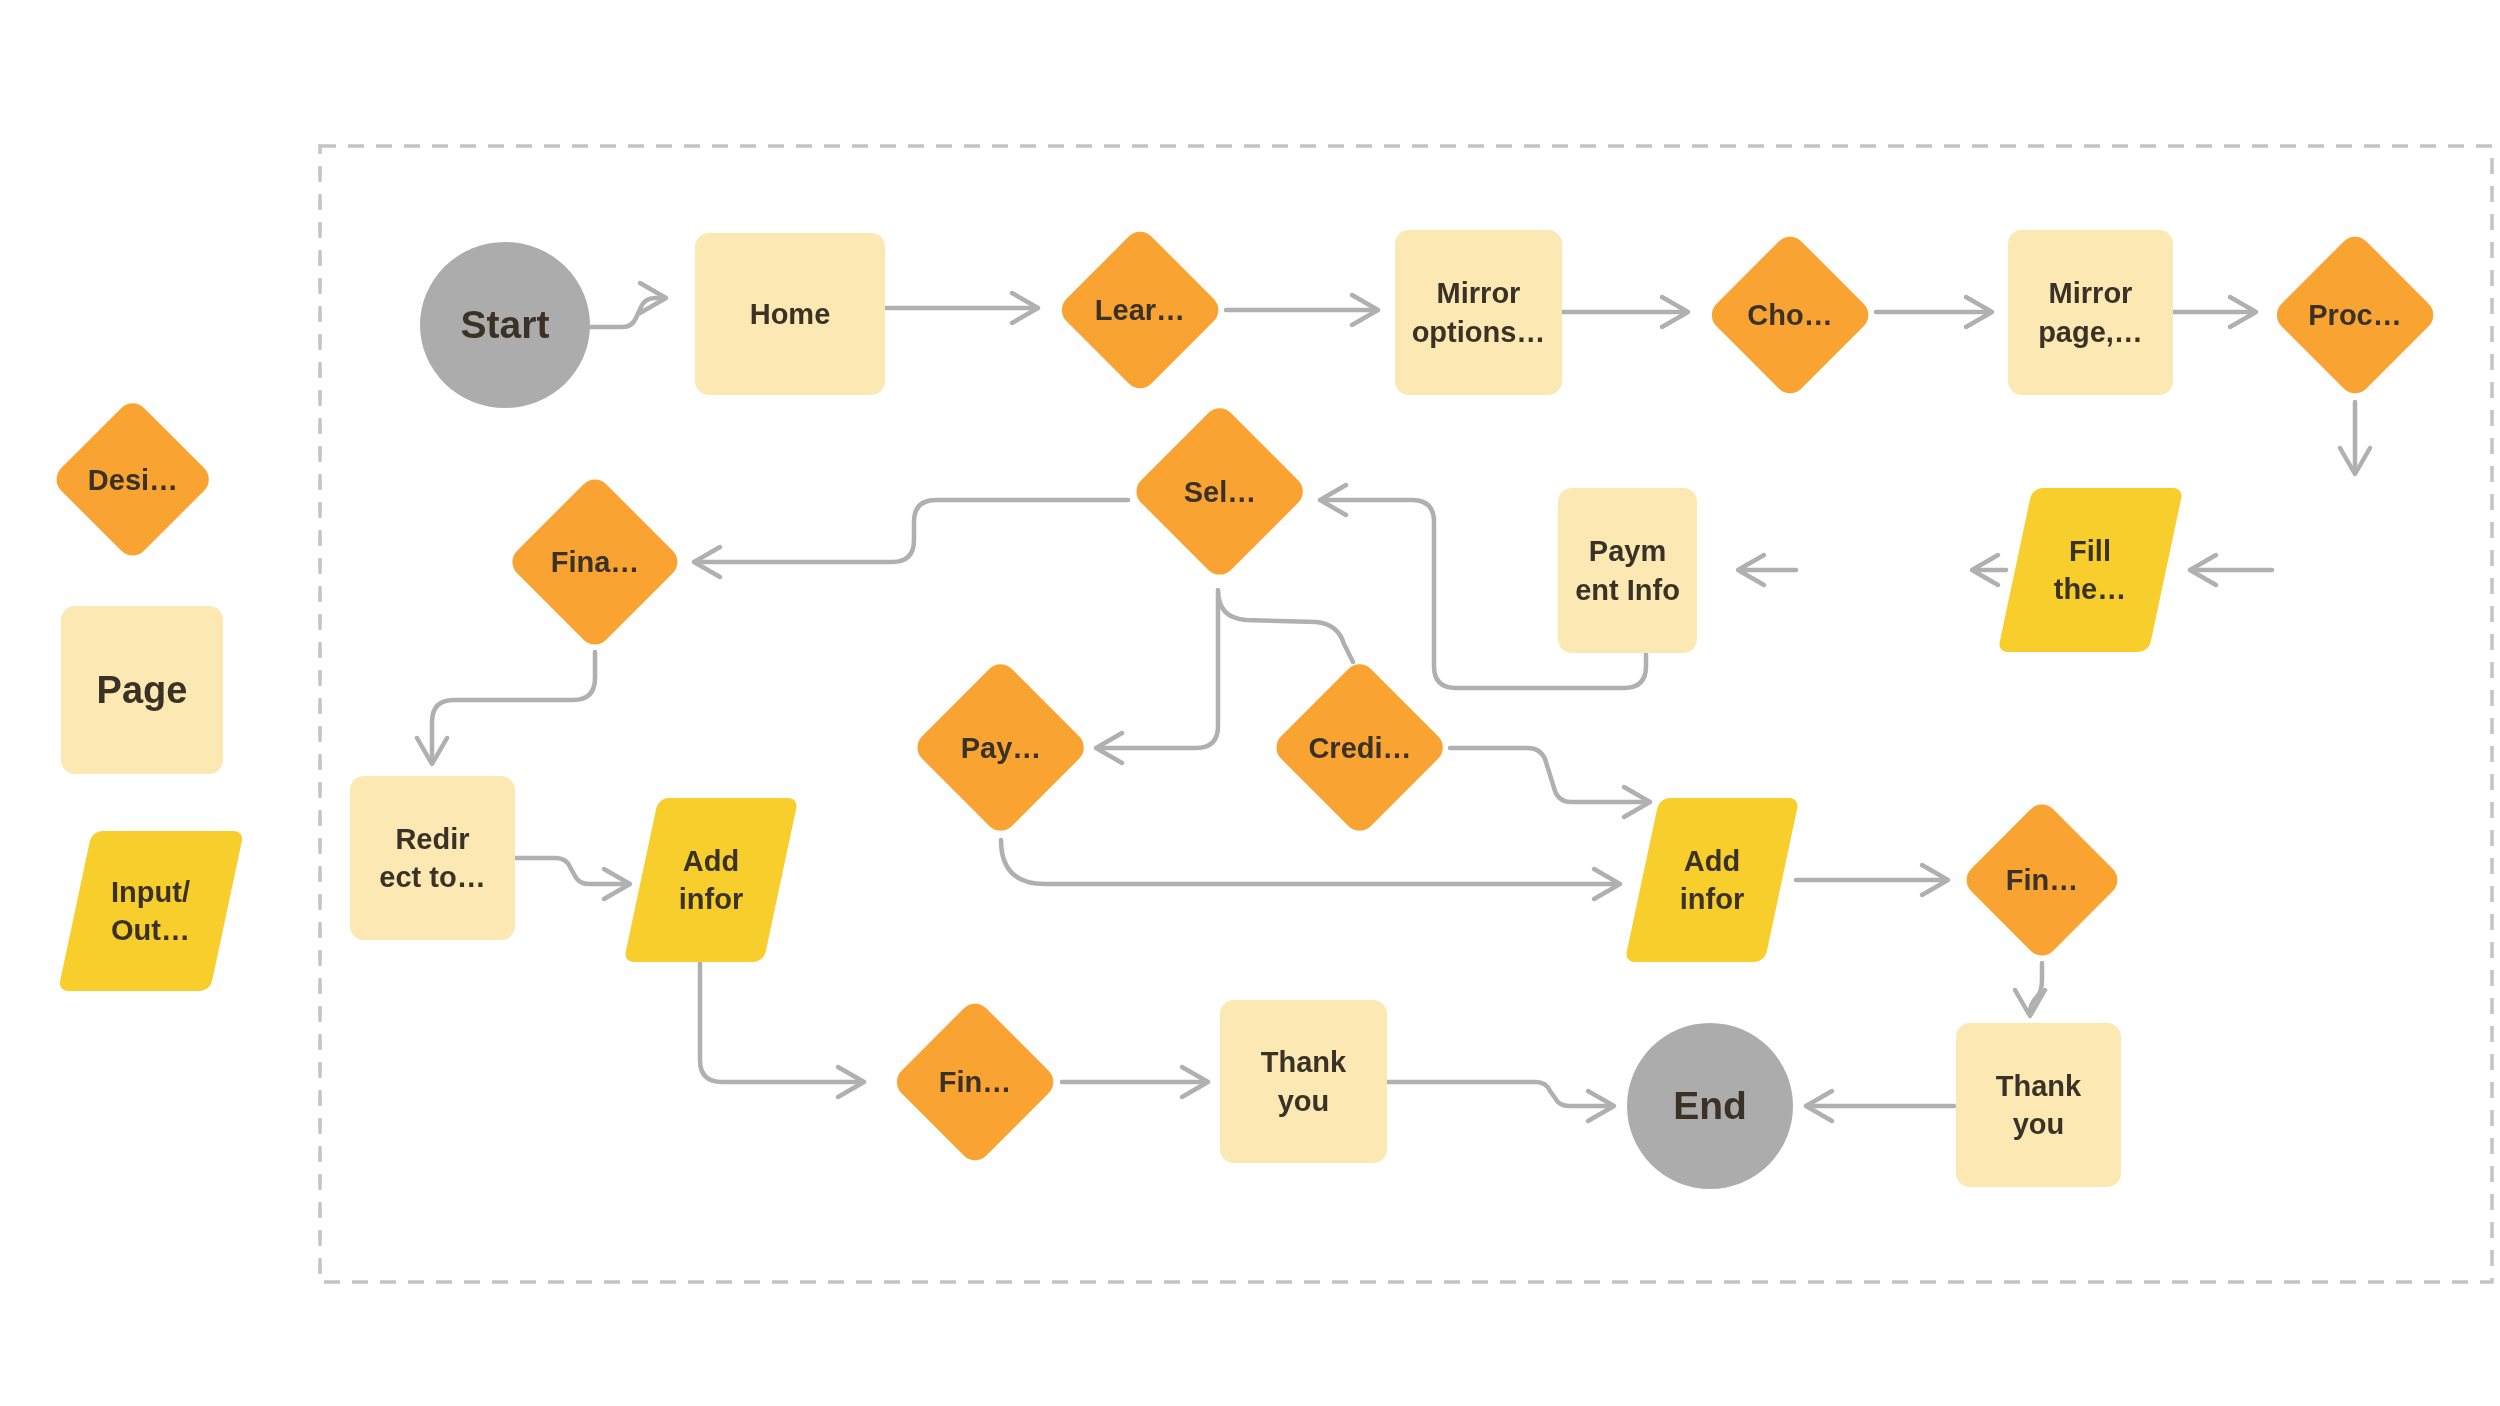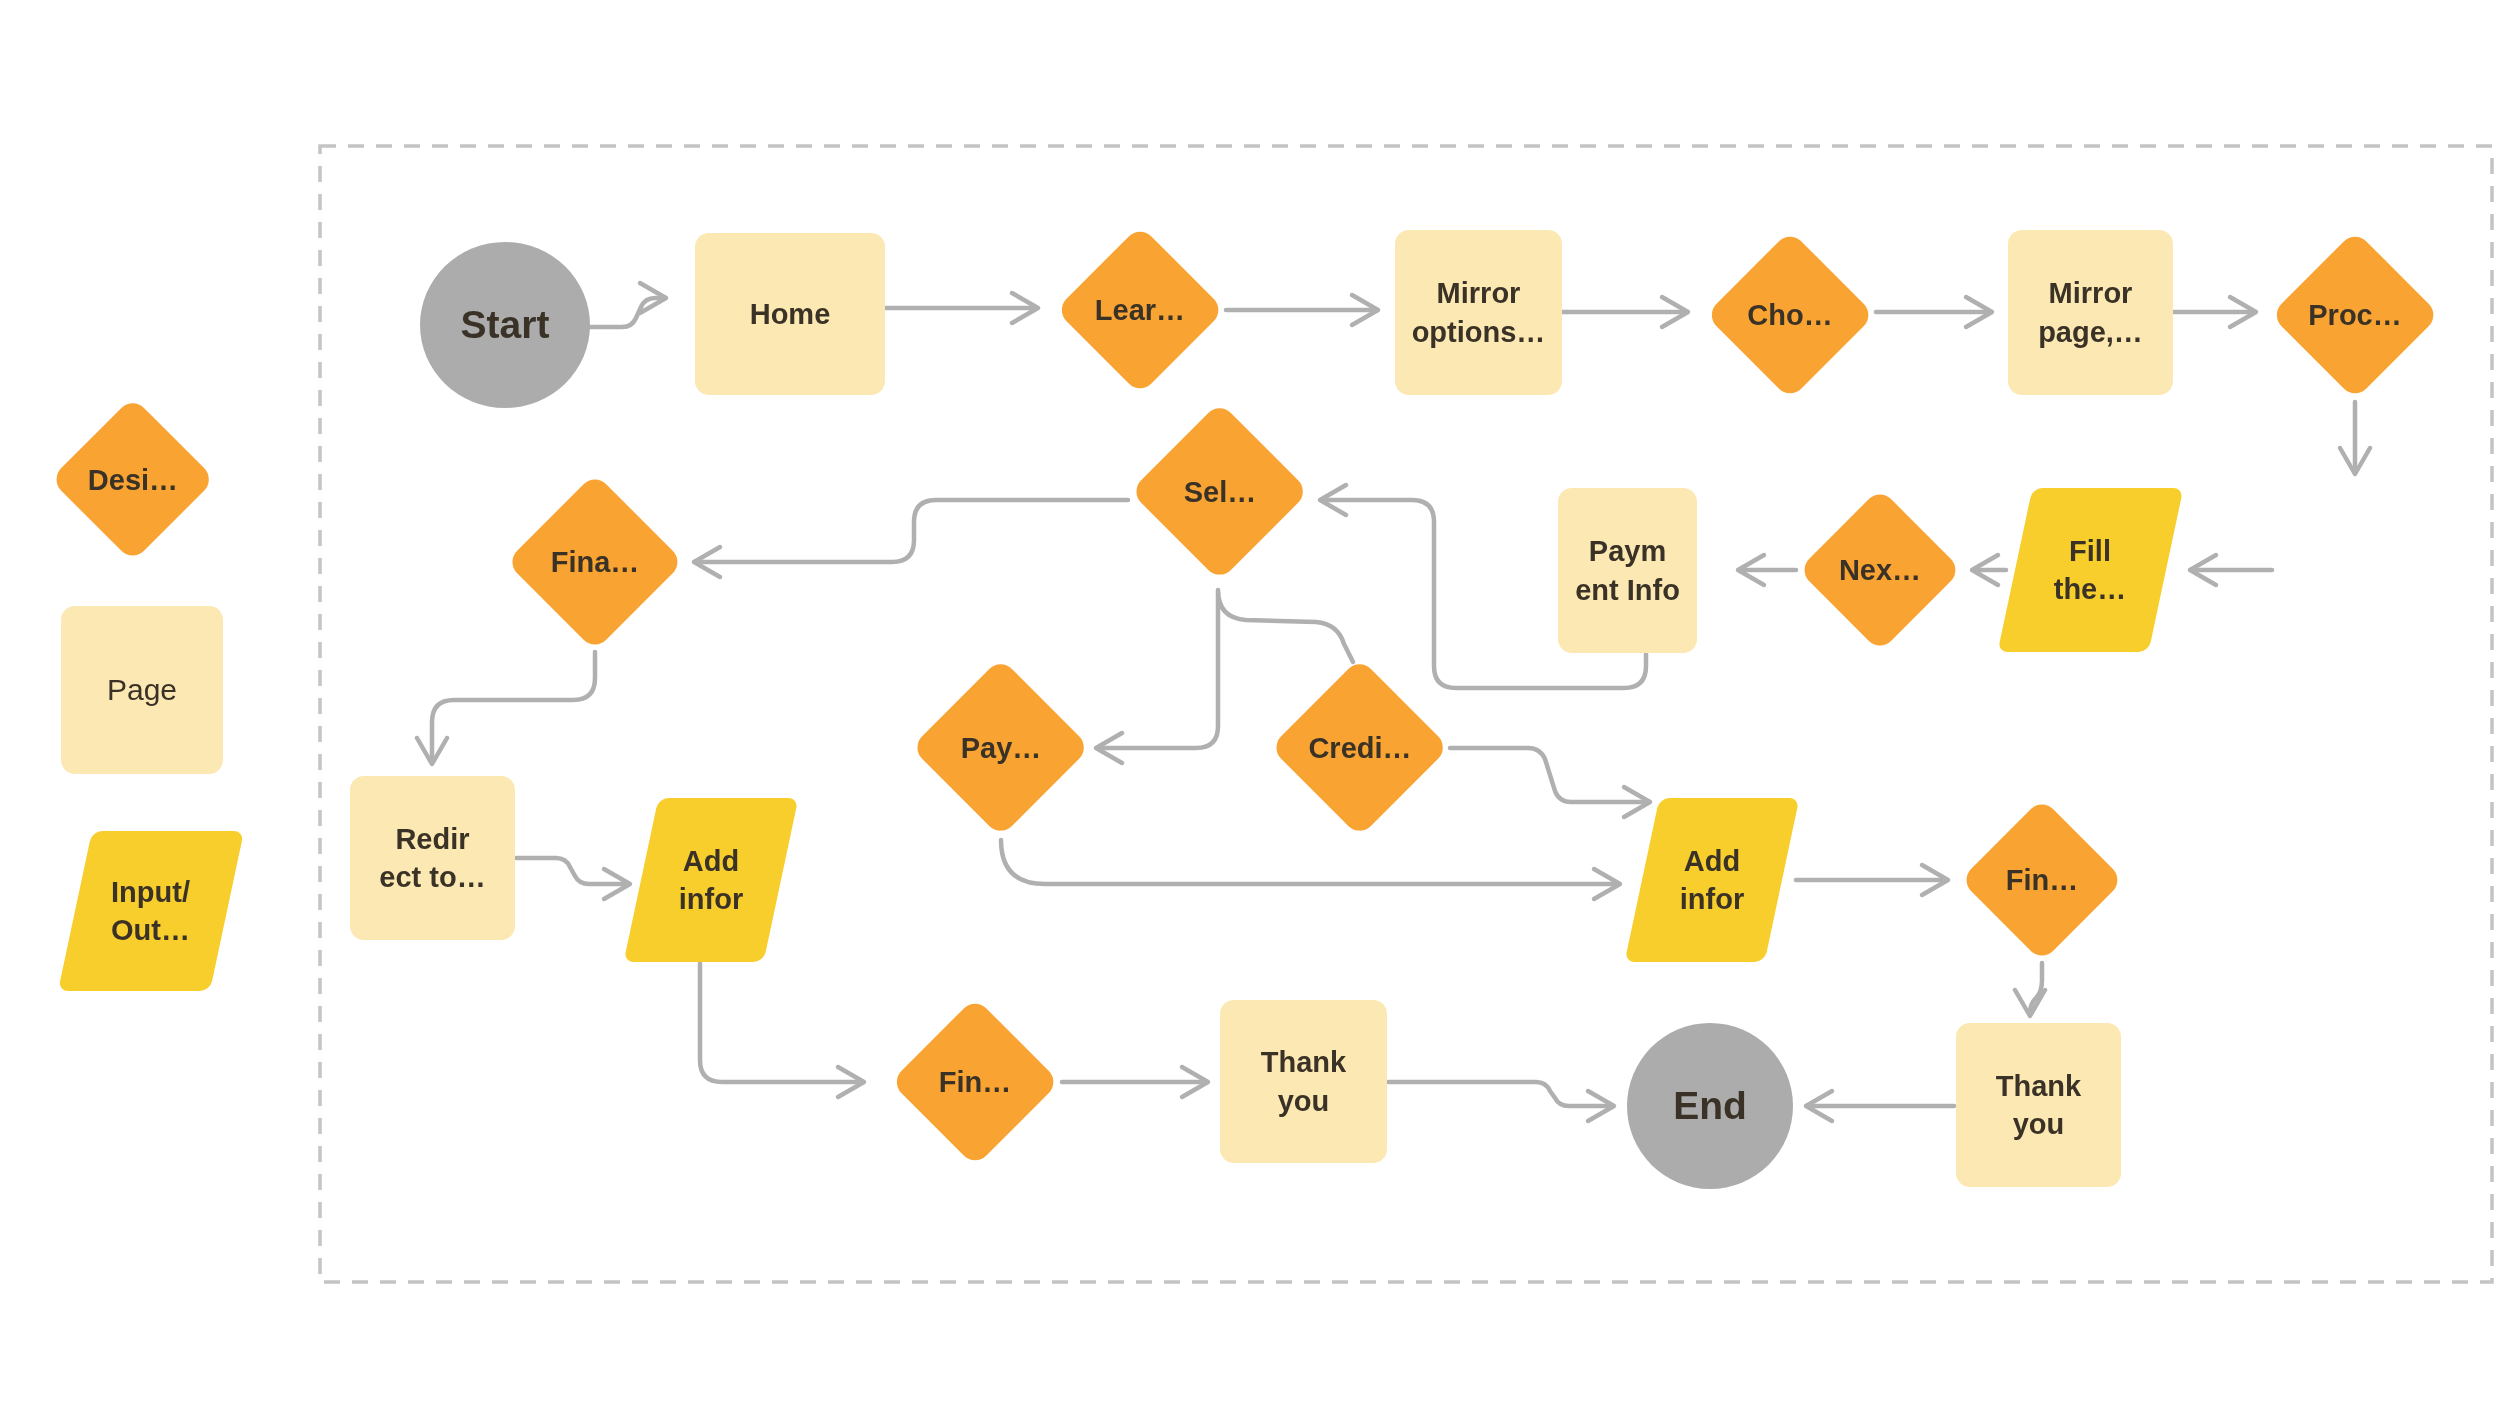--- a/index.html
+++ b/index.html
@@ -41,21 +41,21 @@
     transform:rotate(45deg);
     border-radius:16px;
   }
   
   .pgram .shape{
     left:4%;top:0;right:4%;bottom:0;
     background:var(--c-io);
     transform:skewX(-12deg);
     border-radius:10px;
   }
-  .legend-label-page{font-weight:400;font-size:30px;}
+  .legend-label-page{font-weight:700;font-size:38px;}
 </style>
 </head>
 <body>
 
 <div class="canvas">
 
   <svg class="wires" width="2500" height="1406" viewBox="0 0 2500 1406">
     <defs>
       <marker id="arrow" markerUnits="userSpaceOnUse" markerWidth="44" markerHeight="44" refX="34" refY="20" orient="auto">
         <path d="M10 5 L36 20 L10 35" fill="none" stroke="#B0B0B0" stroke-width="4.5" stroke-linecap="round" stroke-linejoin="round"></path>
@@ -143,24 +143,20 @@
     <div class="node-label">Proc…</div>
   </div>
 
 
   <div class="node pgram" style="left:2008px;top:488px;width:164px;height:164px;">
     <div class="shape"></div>
     <div class="node-label">Fill
 the…</div>
   </div>
 
-  <div class="node diamond" style="left:1798px;top:488px;width:164px;height:164px;">
-    <div class="shape"></div>
-    <div class="node-label">Nex…</div>
-  </div>
 
   <div class="node rect" style="left:1558px;top:488px;width:139px;height:165px;">
     <div class="shape"></div>
     <div class="node-label">Paym
 ent Info</div>
   </div>
 
   <div class="node diamond" style="left:1130px;top:402px;width:180px;height:180px;">
     <div class="shape"></div>
     <div class="node-label">Sel…</div>

